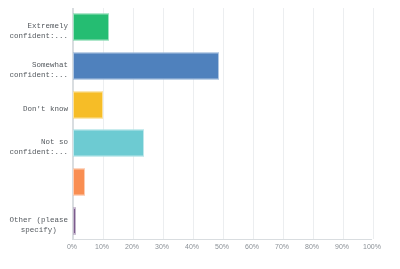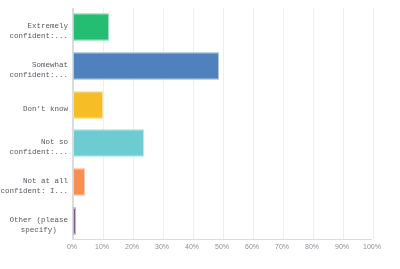--- a/index.html
+++ b/index.html
@@ -114,22 +114,20 @@
 <div id="chart-root">
 
   <div class="cat-labels">
       <div class="cat-label" style="top: 0px; height: 38.6667px;">Extremely
 confident:...</div>
       <div class="cat-label" style="top: 38.6667px; height: 38.6667px;">Somewhat
 confident:...</div>
       <div class="cat-label" style="top: 77.3333px; height: 38.6667px;">Don't know</div>
       <div class="cat-label" style="top: 116px; height: 38.6667px;">Not so
 confident:...</div>
-      <div class="cat-label" style="top: 154.667px; height: 38.6667px;">Not at all
-confident: I...</div>
       <div class="cat-label" style="top: 193.333px; height: 38.6667px; text-align: center;">Other (please
 specify)</div>
     </div>
 
   <div class="plot-area">
     <div class="gridlines">
         <div class="gridline axis-zero" style="left: 0px;"></div>
         <div class="gridline" style="left: 30px;"></div>
         <div class="gridline" style="left: 60px;"></div>
         <div class="gridline" style="left: 90px;"></div>

